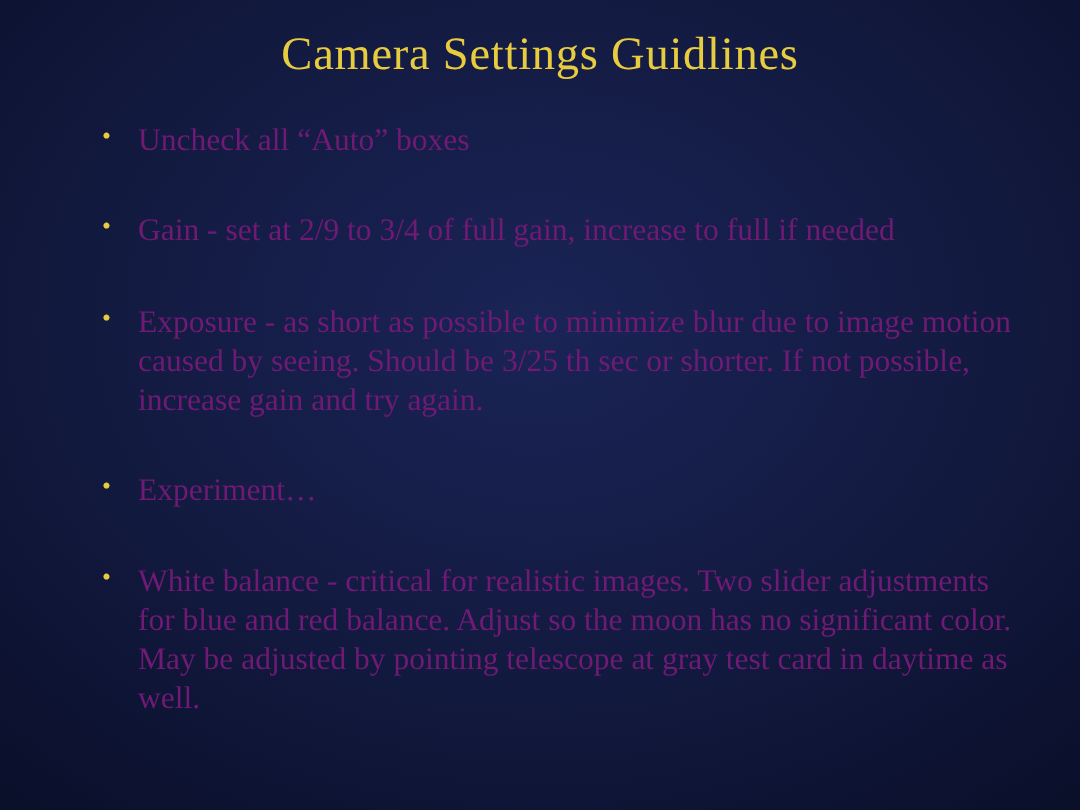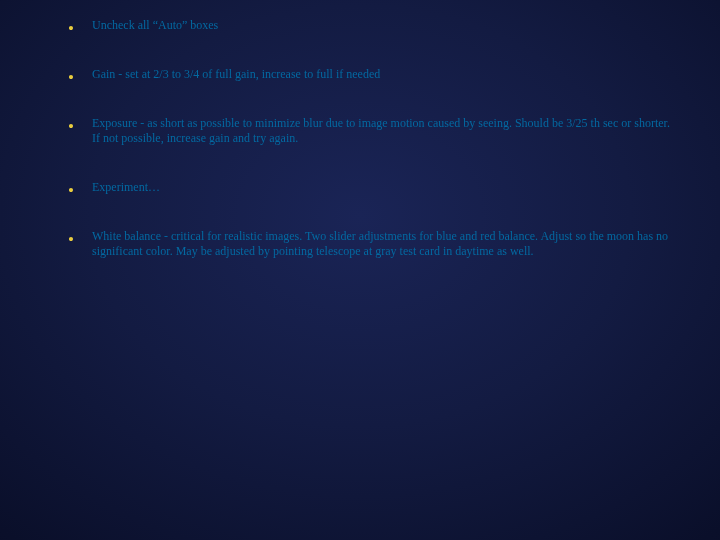--- a/index.html
+++ b/index.html
@@ -32,39 +32,40 @@
     font-weight: normal;
     letter-spacing: 0.5px;
   }
   ul.bullets {
     list-style: none;
     margin: 0;
     padding: 0 0 0 28px;
   }
   ul.bullets > li {
     position: relative;
-    font-size: 12px;
+    font-size: 21px;
     line-height: 1.25;
     margin-bottom: 34px;
     padding-left: 24px;
-    color: #0369a1;
+    color: #701a75;
   }
   ul.bullets > li::before {
     content: "•";
     position: absolute;
     left: 0;
     top: 0;
     font-size: 17px;
     color: #e8cc3f;
   }
 </style>
 </head>
 <body>
 
 <div class="slide">
+  <h1 class="title">Camera Settings Guidlines</h1>
   <ul class="bullets">
     <li>Uncheck all “Auto” boxes</li>
-    <li>Gain - set at 2/3 to 3/4 of full gain, increase to full if needed</li>
+    <li>Gain - set at 2/9 to 3/4 of full gain, increase to full if needed</li>
     <li>Exposure - as short as possible to minimize blur due to image motion caused by seeing.  Should be 3/25 th sec or shorter.  If not possible, increase gain and try again.</li>
     <li>Experiment…</li>
     <li>White balance - critical for realistic images.  Two slider adjustments for blue and red balance.  Adjust so the moon has no significant color.  May be adjusted by pointing telescope at gray test card in daytime as well.</li>
   </ul>
 </div>
 
 </body></html>

